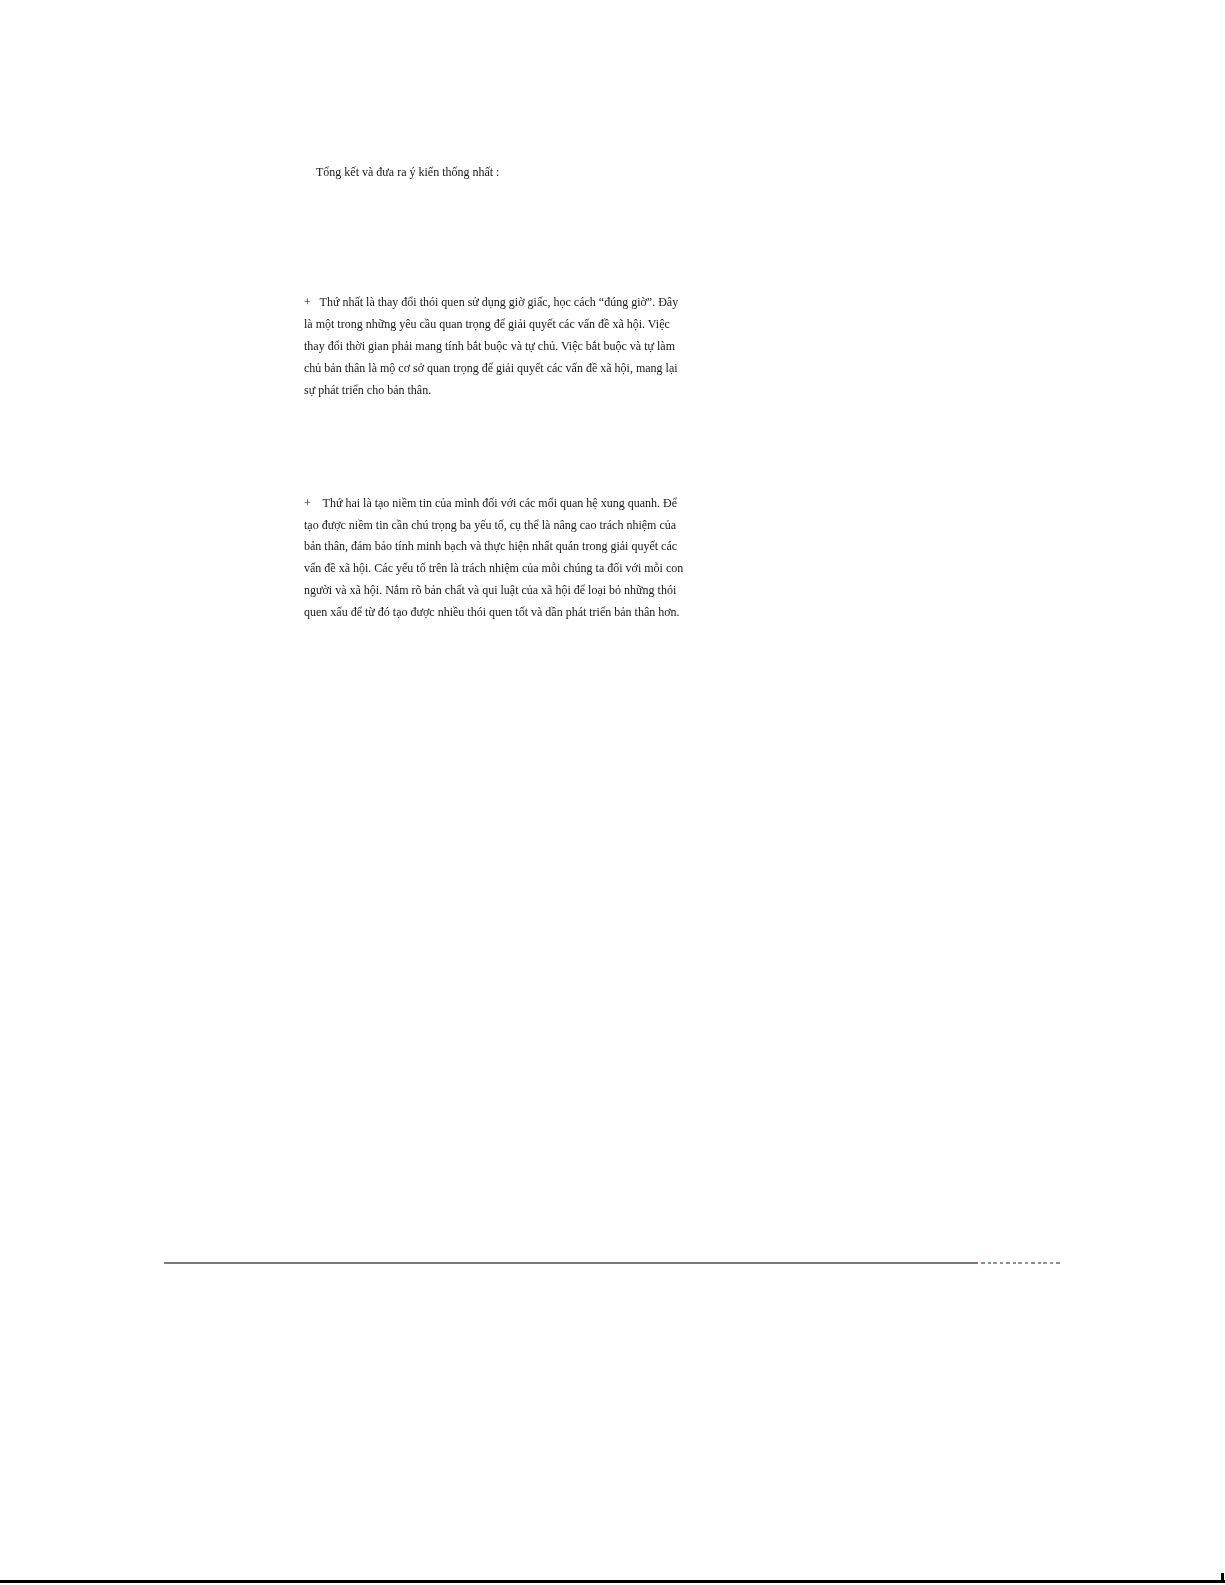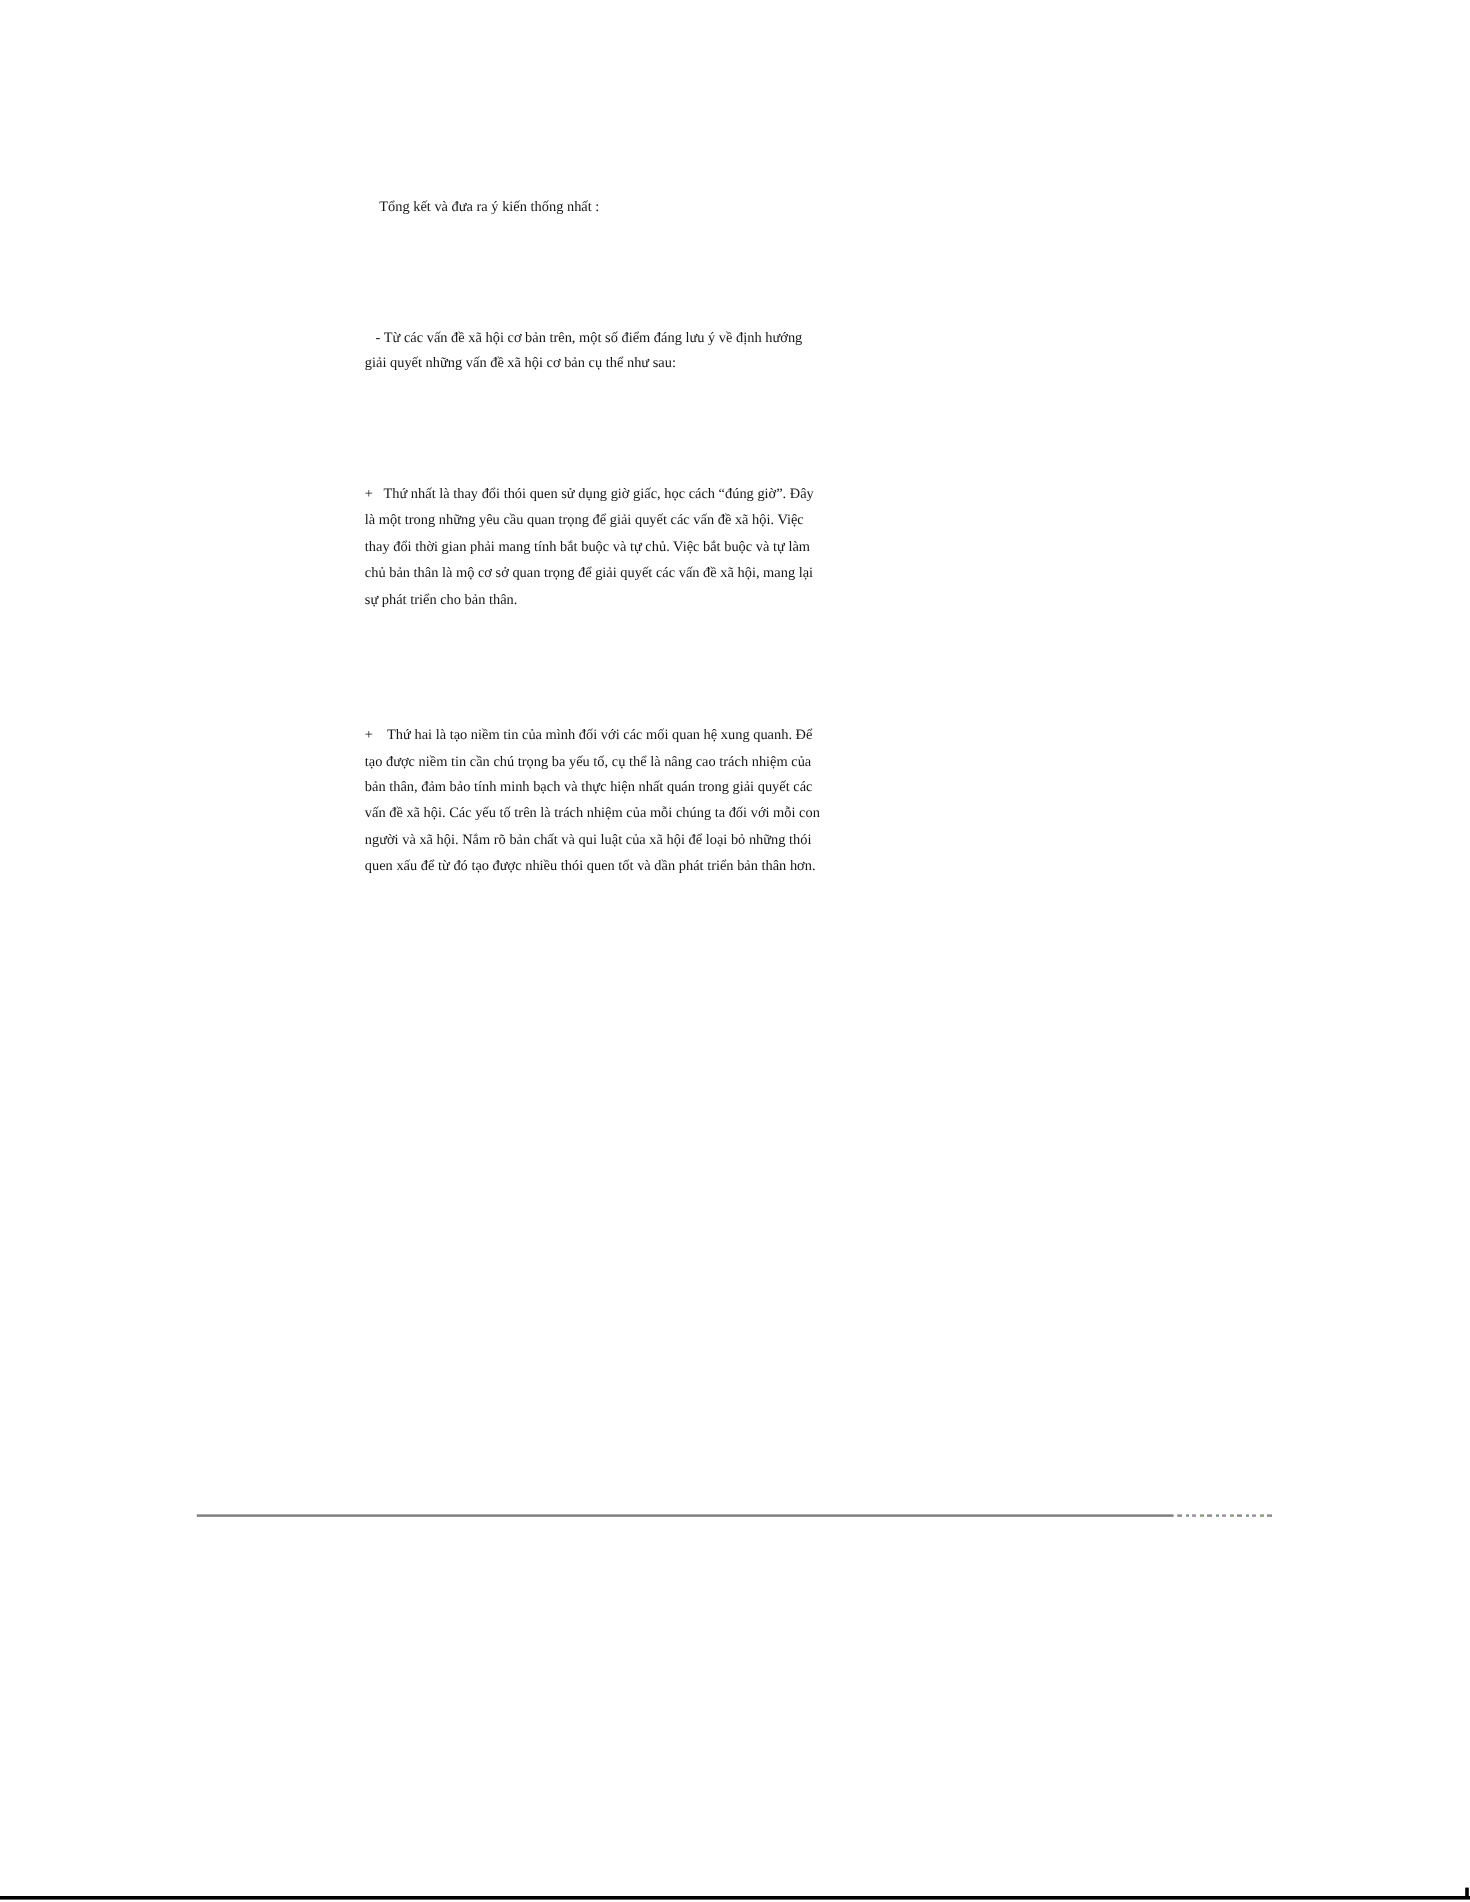--- a/index.html
+++ b/index.html
@@ -71,22 +71,20 @@
   }
 </style>
 </head>
 <body>
 
 <div class="page">
 
   <div class="text-block">
     <p>    Tổng kết và đưa ra ý kiến thống nhất :</p>
 
-    <p>   - Từ các vấn đề xã hội cơ bản trên, một số điểm đáng lưu ý về định hướng
-giải quyết những vấn đề xã hội cơ bản cụ thể như sau:</p>
 
     <p class="gap-lg">+   Thứ nhất là thay đổi thói quen sử dụng giờ giấc, học cách “đúng giờ”. Đây
 là một trong những yêu cầu quan trọng để giải quyết các vấn đề xã hội. Việc
 thay đổi thời gian phải mang tính bắt buộc và tự chủ. Việc bắt buộc và tự làm
 chủ bản thân là mộ cơ sở quan trọng để giải quyết các vấn đề xã hội, mang lại
 sự phát triển cho bản thân.</p>
 
     <p>+    Thứ hai là tạo niềm tin của mình đối với các mối quan hệ xung quanh. Để
 tạo được niềm tin cần chú trọng ba yếu tố, cụ thể là nâng cao trách nhiệm của
 bản thân, đảm bảo tính minh bạch và thực hiện nhất quán trong giải quyết các

